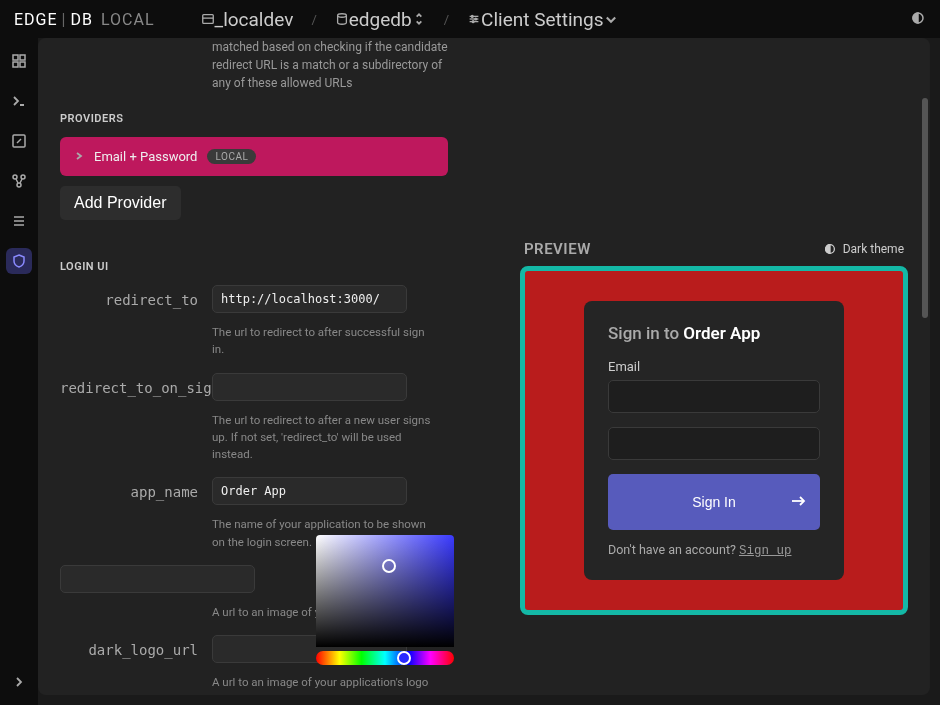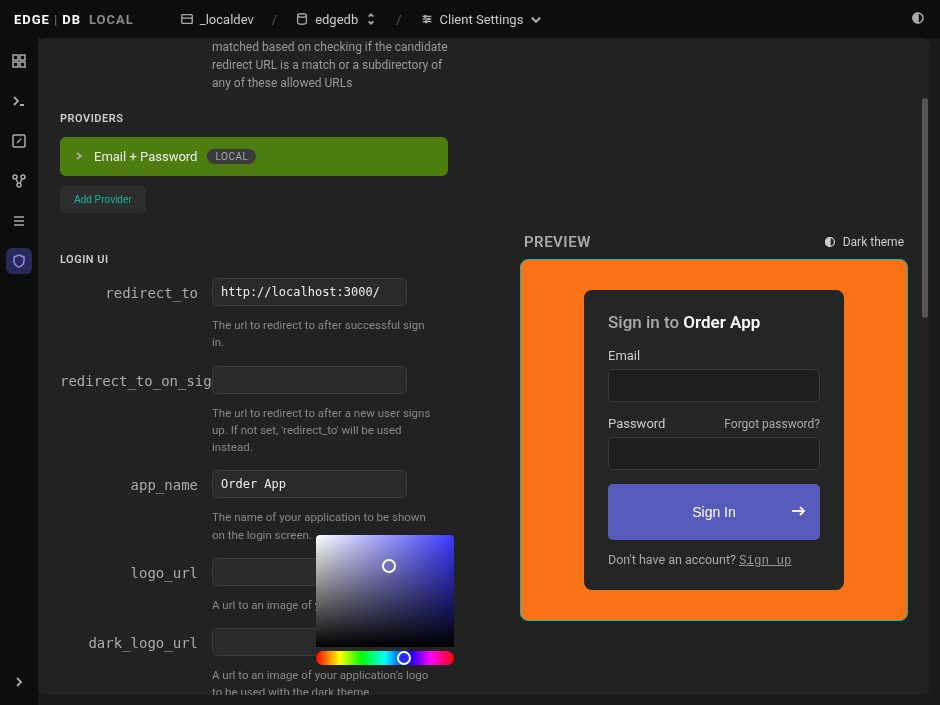--- a/index.html
+++ b/index.html
@@ -13,27 +13,27 @@
   overflow: hidden;
 }
 .topbar {
   height: 38px;
   background: #0d0d0d;
   display: flex;
   align-items: center;
   padding: 0 14px;
   gap: 8px;
 }
-.logo { display: flex; align-items: center; gap: 2px; font-weight: 700; font-size: 13px; letter-spacing: 1px; }
+.logo { display: flex; align-items: center; gap: 2px; font-weight: 400; font-size: 16px; letter-spacing: 1px; }
 .logo-edge { color: #fff; }
 .logo-sep { color: #666; margin: 0 2px; }
 .logo-db { color: #fff; }
 .logo-local { color: #888; margin-left: 6px; }
 .crumb-sep { color: #555; margin: 0 10px; }
-.crumb { display: flex; align-items: center; gap: 6px; color: #ccc; font-size: 13px; }
+.crumb { display: flex; align-items: center; color: #ccc; font-size: 19px; }
 .crumb svg { width: 14px; height: 14px; }
 .crumb-ico { display: inline-flex; color: #aaa; }
 .topbar-right { margin-left: auto; display: flex; align-items: center; gap: 10px;}
 .theme-toggle { color: #aaa; }
 
 .main { display: flex; height: calc(705px - 38px); }
 .sidebar {
   width: 38px;
   background: #0d0d0d;
   display: flex;
@@ -55,37 +55,37 @@
   overflow-y: auto;
   padding: 0 22px 20px 22px;
   position: relative;
 }
 
 .help-text { color: #999; font-size: 12px; line-height: 1.5; max-width: 400px; margin-bottom: 4px; padding-left: 152px; }
 
 .section-title { color: #ccc; font-size: 11px; font-weight: 600; letter-spacing: 0.5px; margin: 20px 0 12px 0; }
 
 .provider-row {
-  background: #4d7c0f;
+  background: #be185d;
   border-radius: 6px;
   padding: 12px 14px;
   display: flex;
   align-items: center;
   gap: 10px;
   width: 388px;
 }
 .provider-chevron { color: #aaa; }
 .provider-name { color: #eee; font-size: 13px; }
 .provider-badge { background: #3a3a3a; color: #aaa; font-size: 10px; padding: 2px 8px; border-radius: 10px; letter-spacing: 0.5px; }
 
 .add-provider-btn {
   background: #2d2d2d;
   border: none;
-  color: #14b8a6;
-  font-size: 10px;
+  color: #ffffff;
+  font-size: 16px;
   padding: 8px 14px;
   border-radius: 5px;
   margin-top: 10px;
   cursor: pointer;
 }
 
 .two-col { display: flex; gap: 30px; margin-top: 20px;}
 .left-col { width: 430px; }
 .right-col { flex: 1; }
 
@@ -151,22 +151,22 @@
   background: #2a2aff;
   top: 0;
   left: 64%;
   transform: translateX(-50%);
 }
 
 .preview-header { display: flex; align-items: center; justify-content: space-between; margin-bottom: 8px; padding: 0 4px;}
 .preview-title { color: #aaa; font-size: 15px; font-weight: 600; letter-spacing: 0.5px;}
 .dark-theme-toggle { display: flex; align-items: center; gap: 6px; color: #ccc; font-size: 12px; }
 .preview-box {
-  background: #f97316;
-  border: 1px solid #14b8a6;
+  background: #b91c1c;
+  border: 5px solid #14b8a6;
   border-radius: 8px;
   padding: 30px;
   display: flex;
   align-items: center;
   justify-content: center;
   min-height: 300px;
 }
 .login-card {
   background: #252525;
   border-radius: 8px;
@@ -346,21 +346,20 @@
         </div>
         <div class="form-help">The url to redirect to after a new user signs up. If not set, 'redirect_to' will be used instead.</div>
 
         <div class="form-row">
           <div class="form-label">app_name</div>
           <input class="form-input" value="Order App" style="">
         </div>
         <div class="form-help">The name of your application to be shown on the login screen.</div>
 
         <div class="form-row">
-          <div class="form-label">logo_url</div>
           <input class="form-input" value="" style="">
         </div>
         <div class="form-help">A url to an image of your application's logo.</div>
 
         <div class="form-row">
           <div class="form-label">dark_logo_url</div>
           <input class="form-input" value="" style="">
         </div>
         <div class="form-help">A url to an image of your application's logo to be used with the dark theme.</div>
 
@@ -384,24 +383,20 @@
             <span>Dark theme</span>
           </span>
         </div>
         <div class="preview-box">
           <div class="login-card">
             <div class="login-title">
               <span>Sign in to </span><b>Order App</b>
             </div>
             <label class="login-label">Email</label>
             <input class="login-input" style="">
-            <div class="pw-row">
-              <label class="login-label">Password</label>
-              <span class="forgot">Forgot password?</span>
-            </div>
             <input class="login-input" type="password" style="">
             <button class="signin-btn">
               <span>Sign In</span>
               <span class="signin-arrow">
                 <svg width="18" height="14" viewBox="0 0 18 14" fill="none" stroke="#fff" stroke-width="1.8">
                     <line x1="2" y1="7" x2="14" y2="7"></line>
                     <path d="M10 3l4 4-4 4"></path>
                   </svg>
               </span>
             </button>

